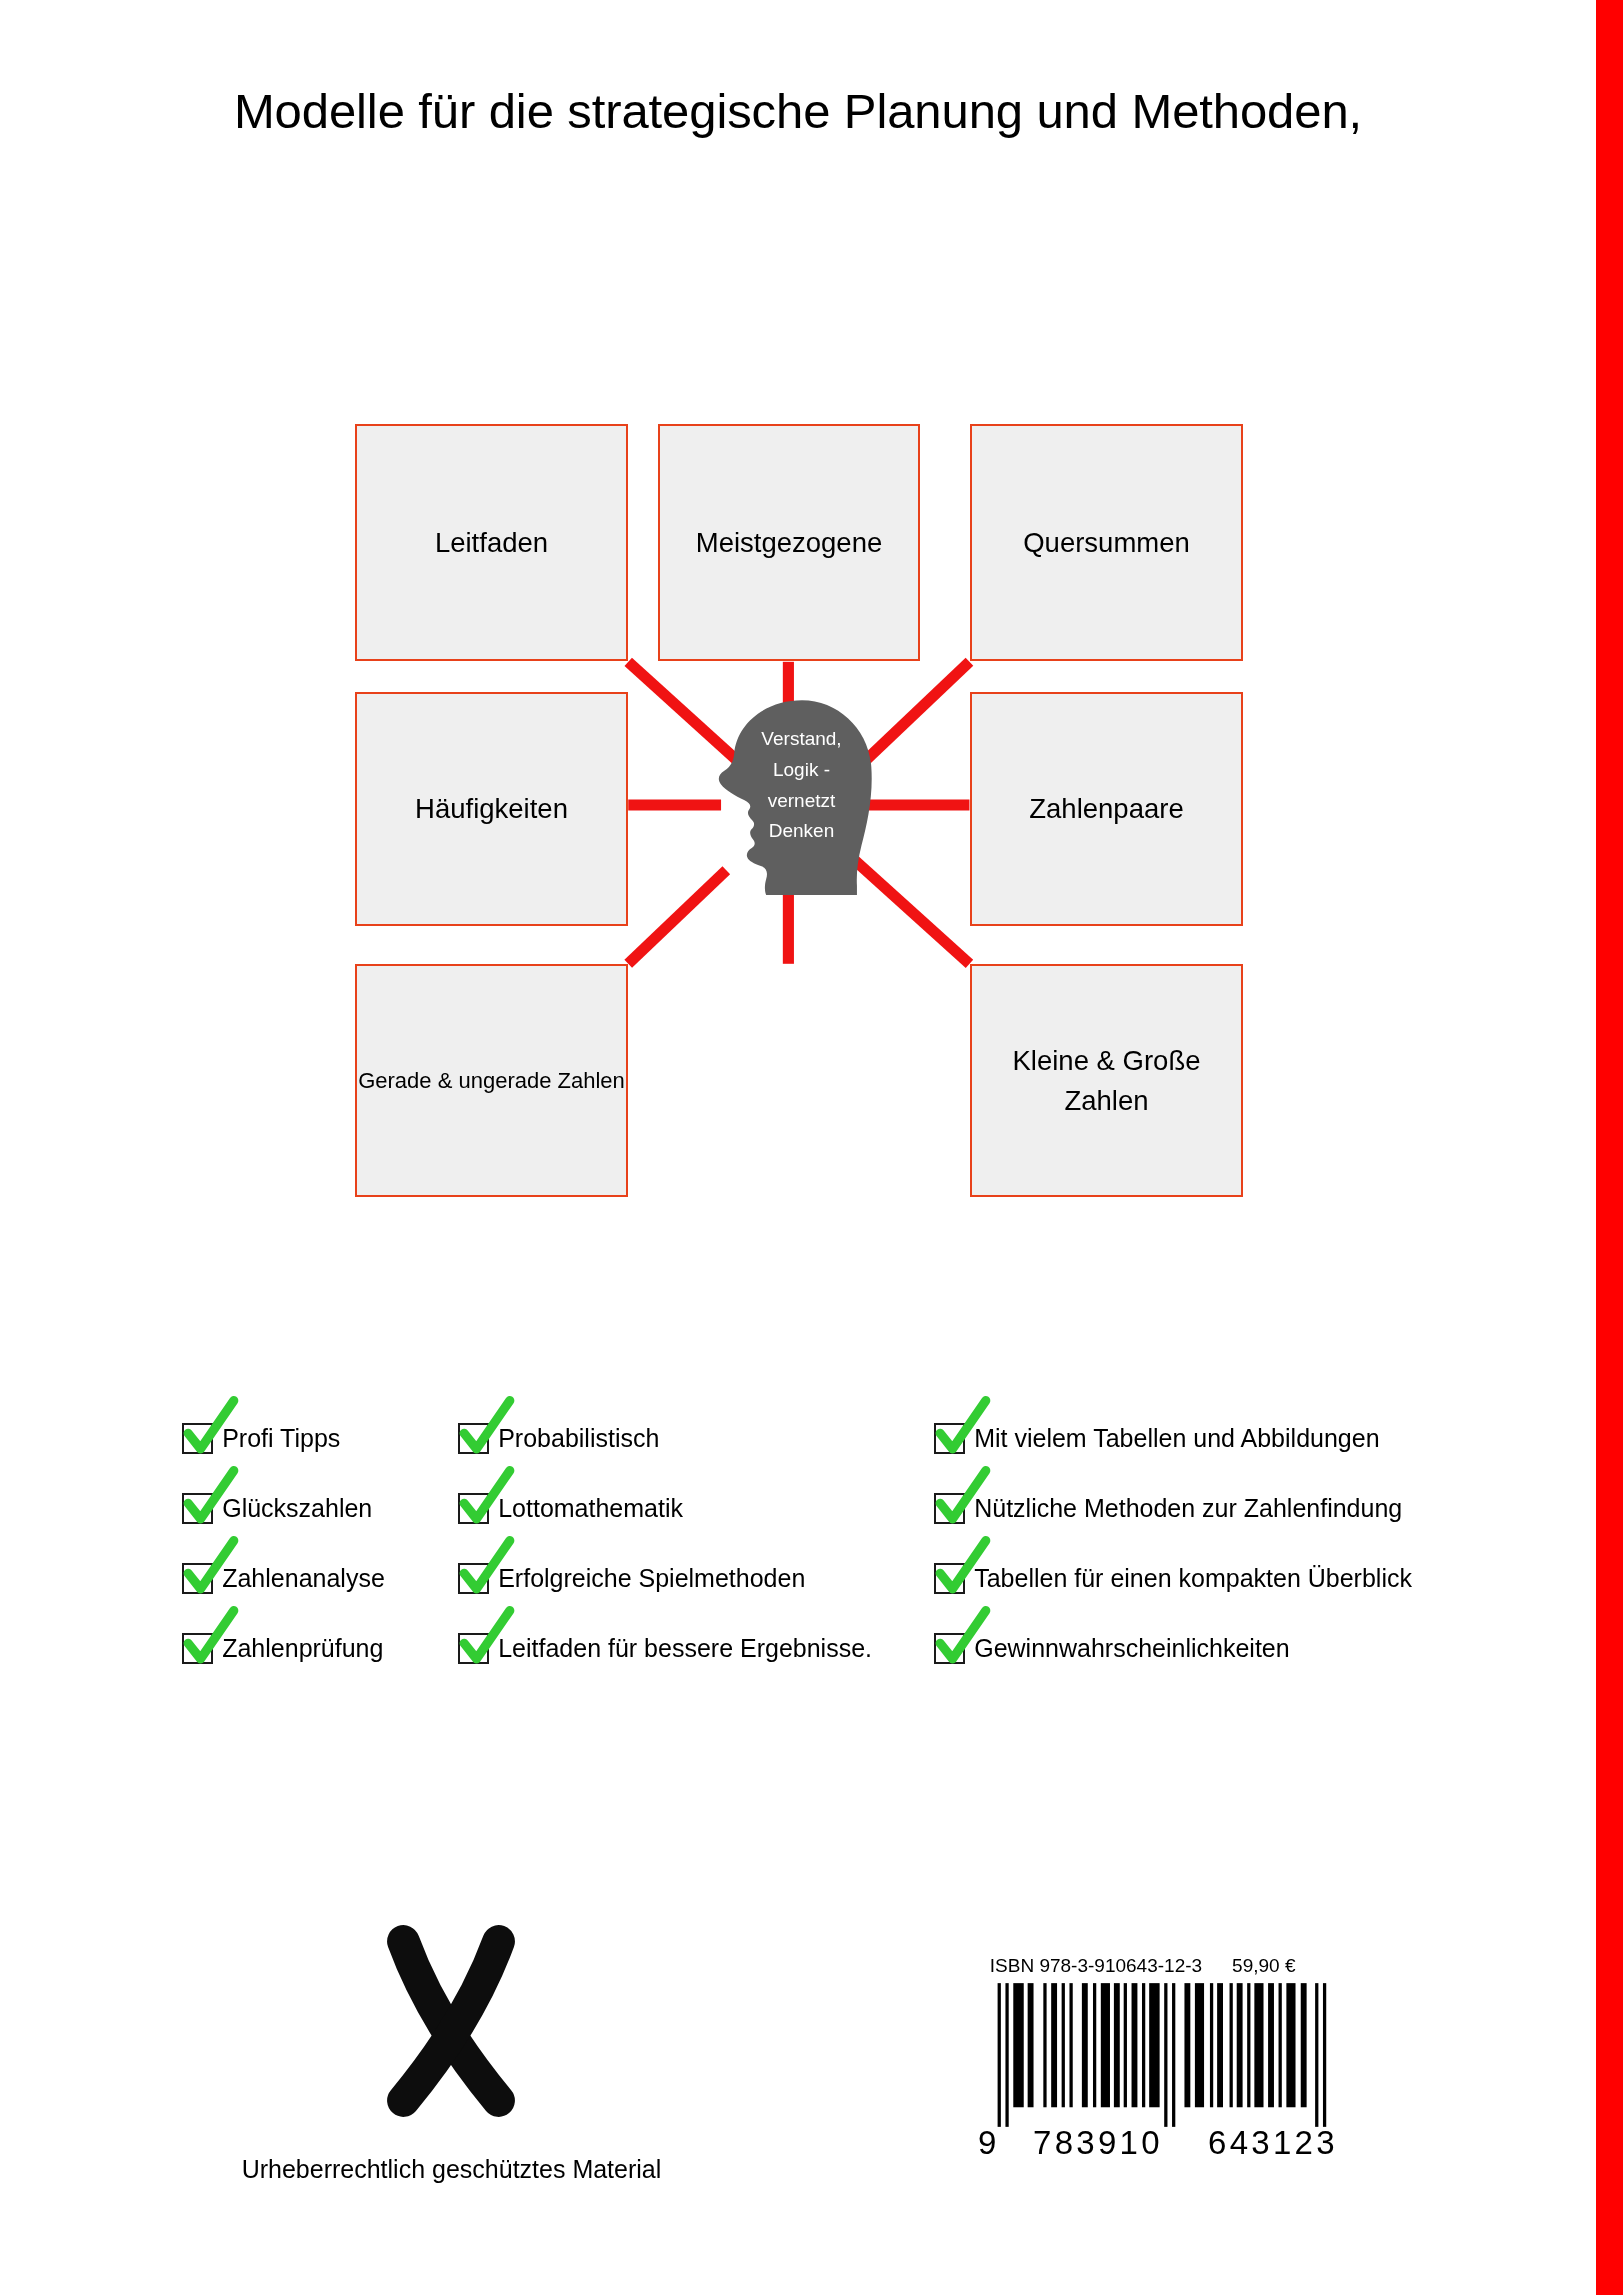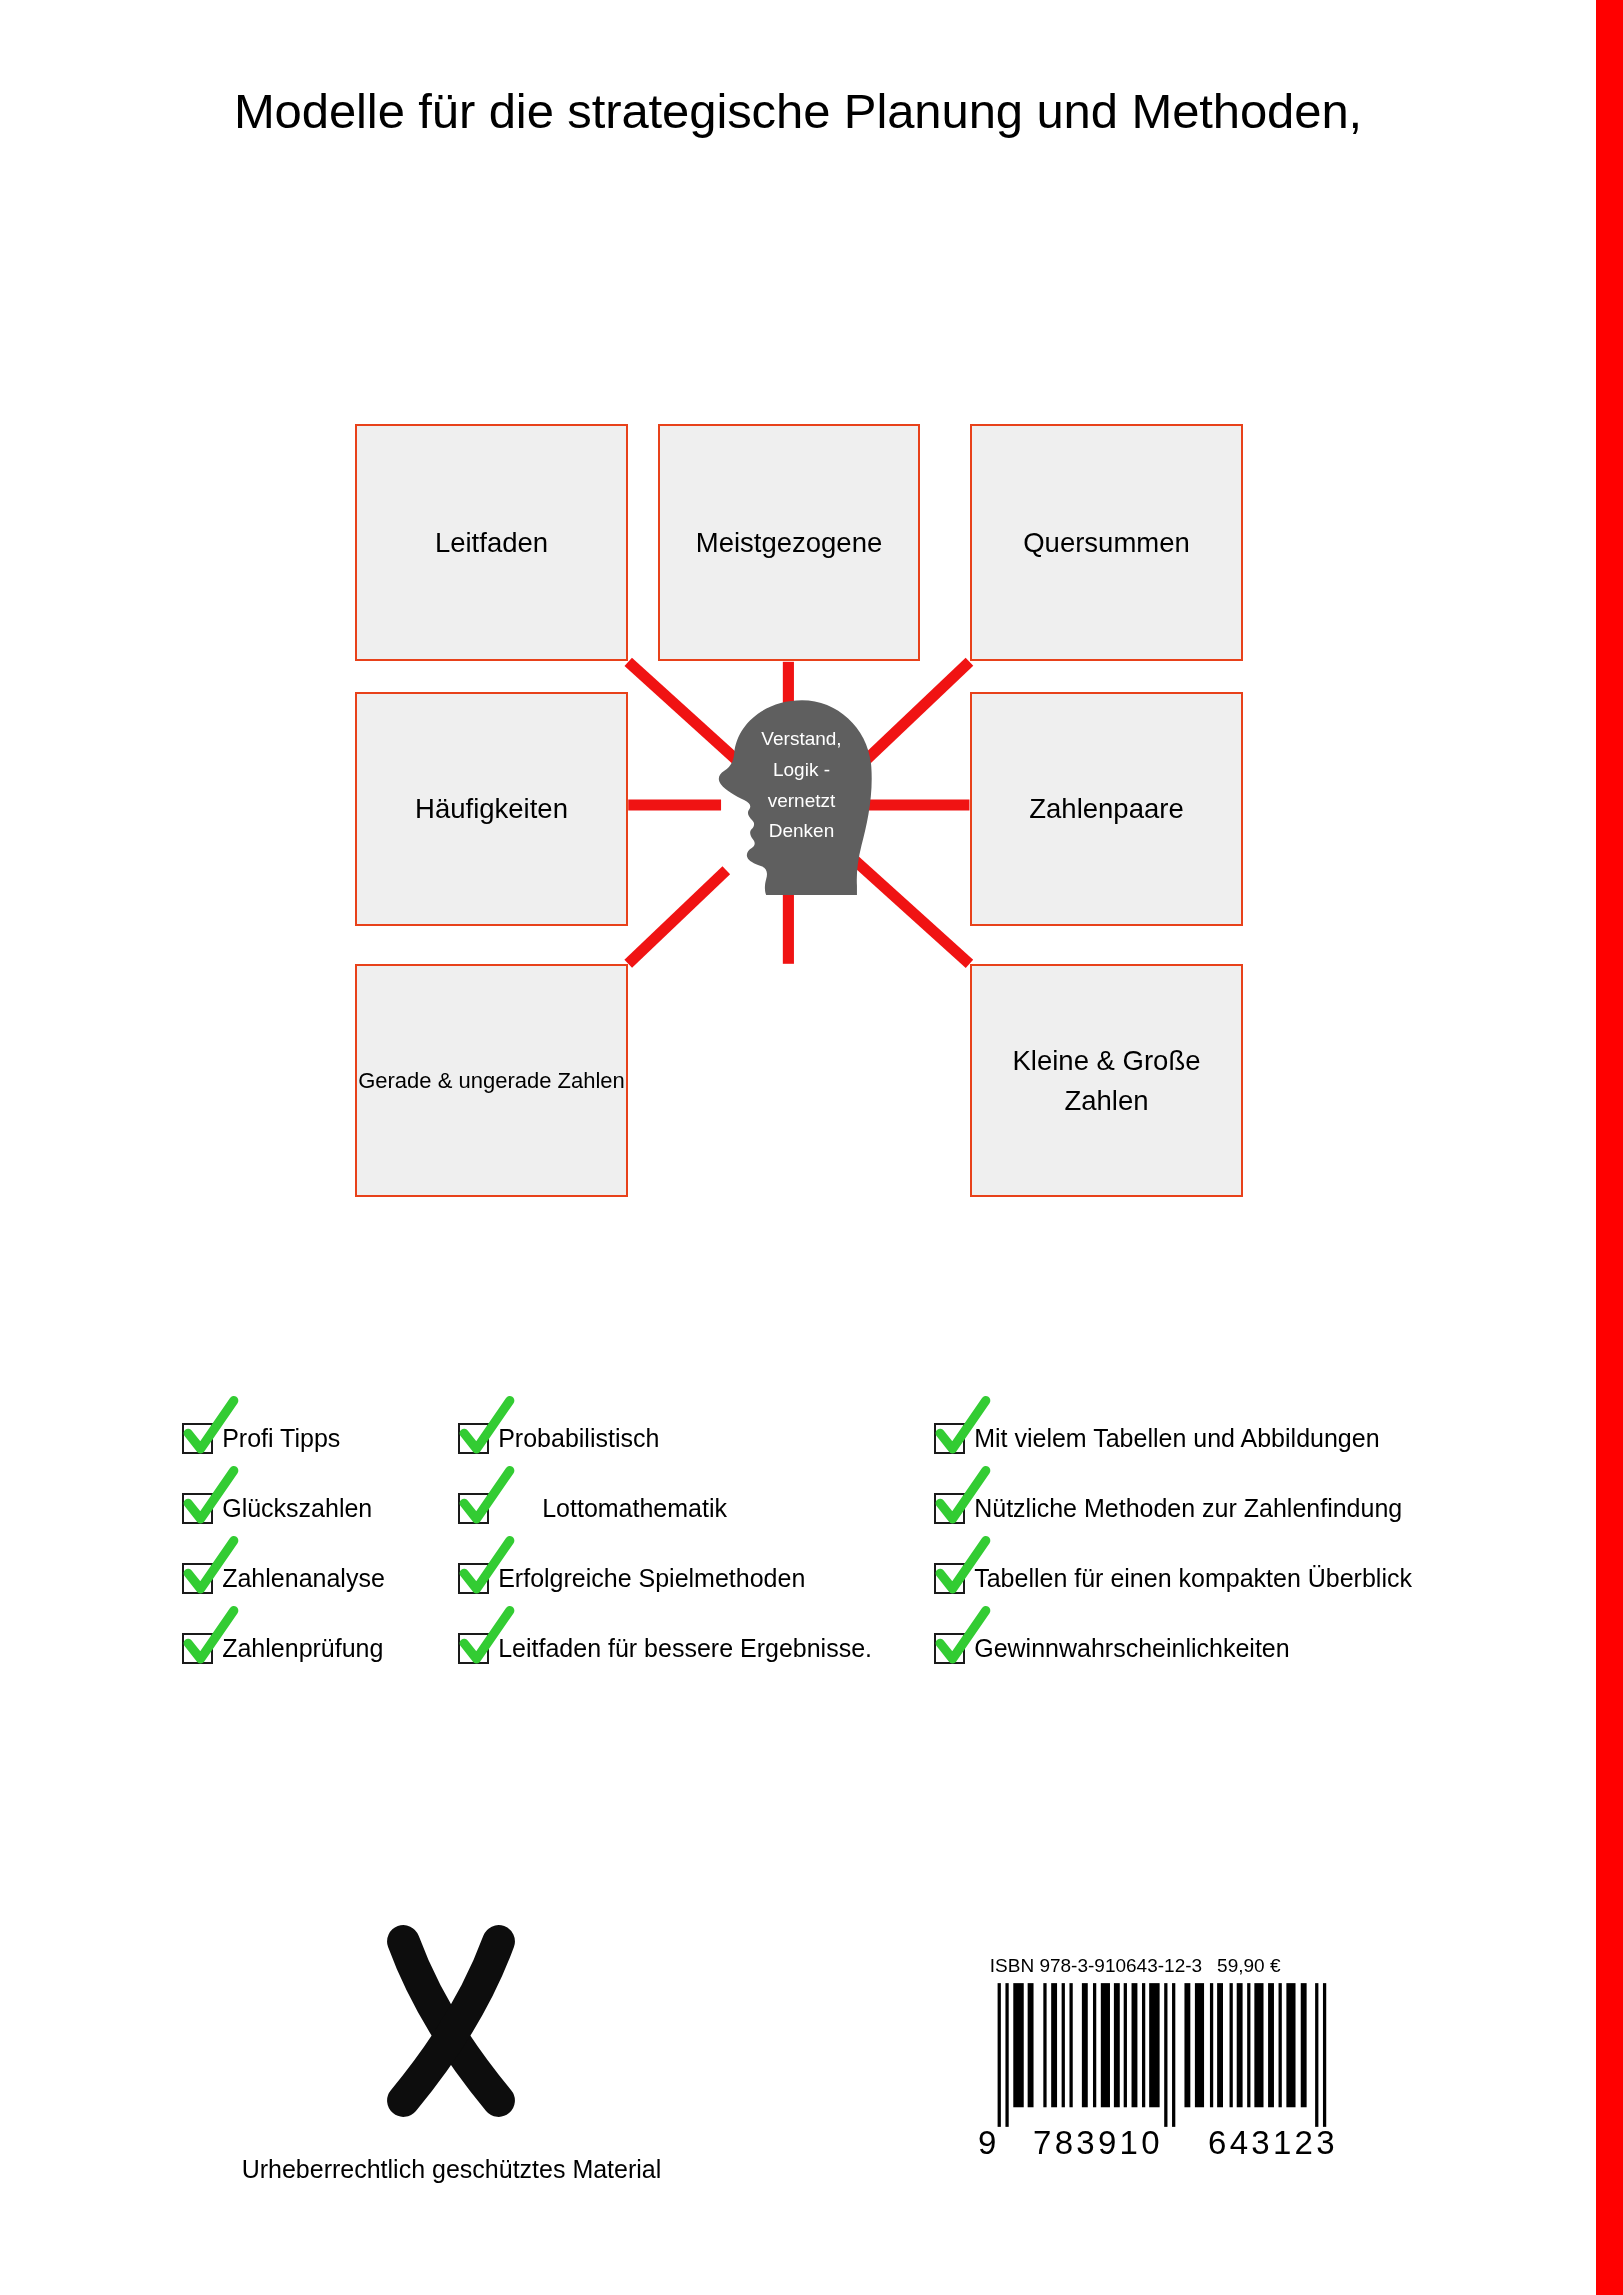--- a/index.html
+++ b/index.html
@@ -166,21 +166,21 @@
     width: 419px;
   }
   #isbn-row {
     display: flex;
     align-items: baseline;
     font-size: 19px;
     color: #000000;
     margin-bottom: 5.9px;
     padding-left: 11.8px;
   }
-  #isbn-price { margin-left: 15px; text-align: right; }
+  #isbn-price { margin-left: 30px; text-align: right; }
   #bars { display: block; }
   #ean-row {
     position: relative;
     height: 39px;
     font-size: 33px;
     color: #000000;
     margin-top: -2.6px;
   }
   #ean-row span { position: absolute; top: 0; }
   .ean-l { left: 0px; }
@@ -299,21 +299,21 @@
     </div>
 
     <div class="check-item" style="left:458px; top:0px;">
       <span class="check-box">
         <svg viewBox="0 0 92 92">
             <path d="M14 54 L33 78 L84 4" stroke="#33cc33" stroke-width="14" fill="none" stroke-linecap="round" stroke-linejoin="round"></path>
           </svg>
       </span>
       <span class="check-label">Probabilistisch</span>
     </div>
-    <div class="check-item" style="left:458px; top:70px;gap:44px;">
+    <div class="check-item" style="left:458px; top:70px;">
       <span class="check-box">
         <svg viewBox="0 0 92 92">
             <path d="M14 54 L33 78 L84 4" stroke="#33cc33" stroke-width="14" fill="none" stroke-linecap="round" stroke-linejoin="round"></path>
           </svg>
       </span>
       <span class="check-label">Lottomathematik</span>
     </div>
     <div class="check-item" style="left:458px; top:140px;">
       <span class="check-box">
         <svg viewBox="0 0 92 92">

